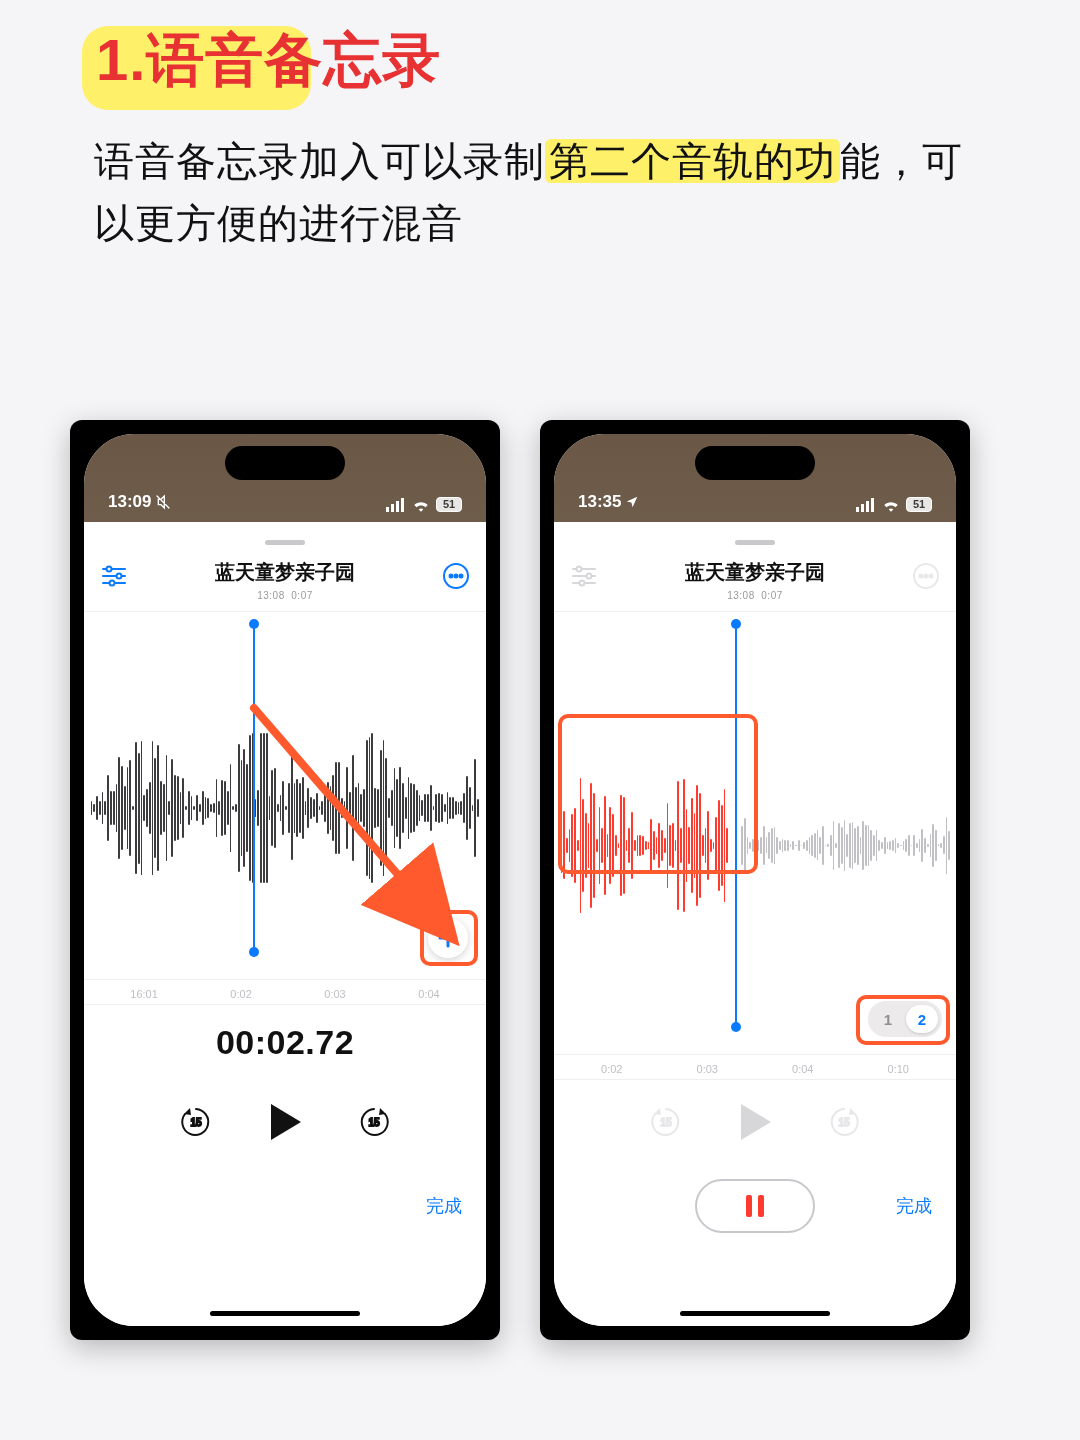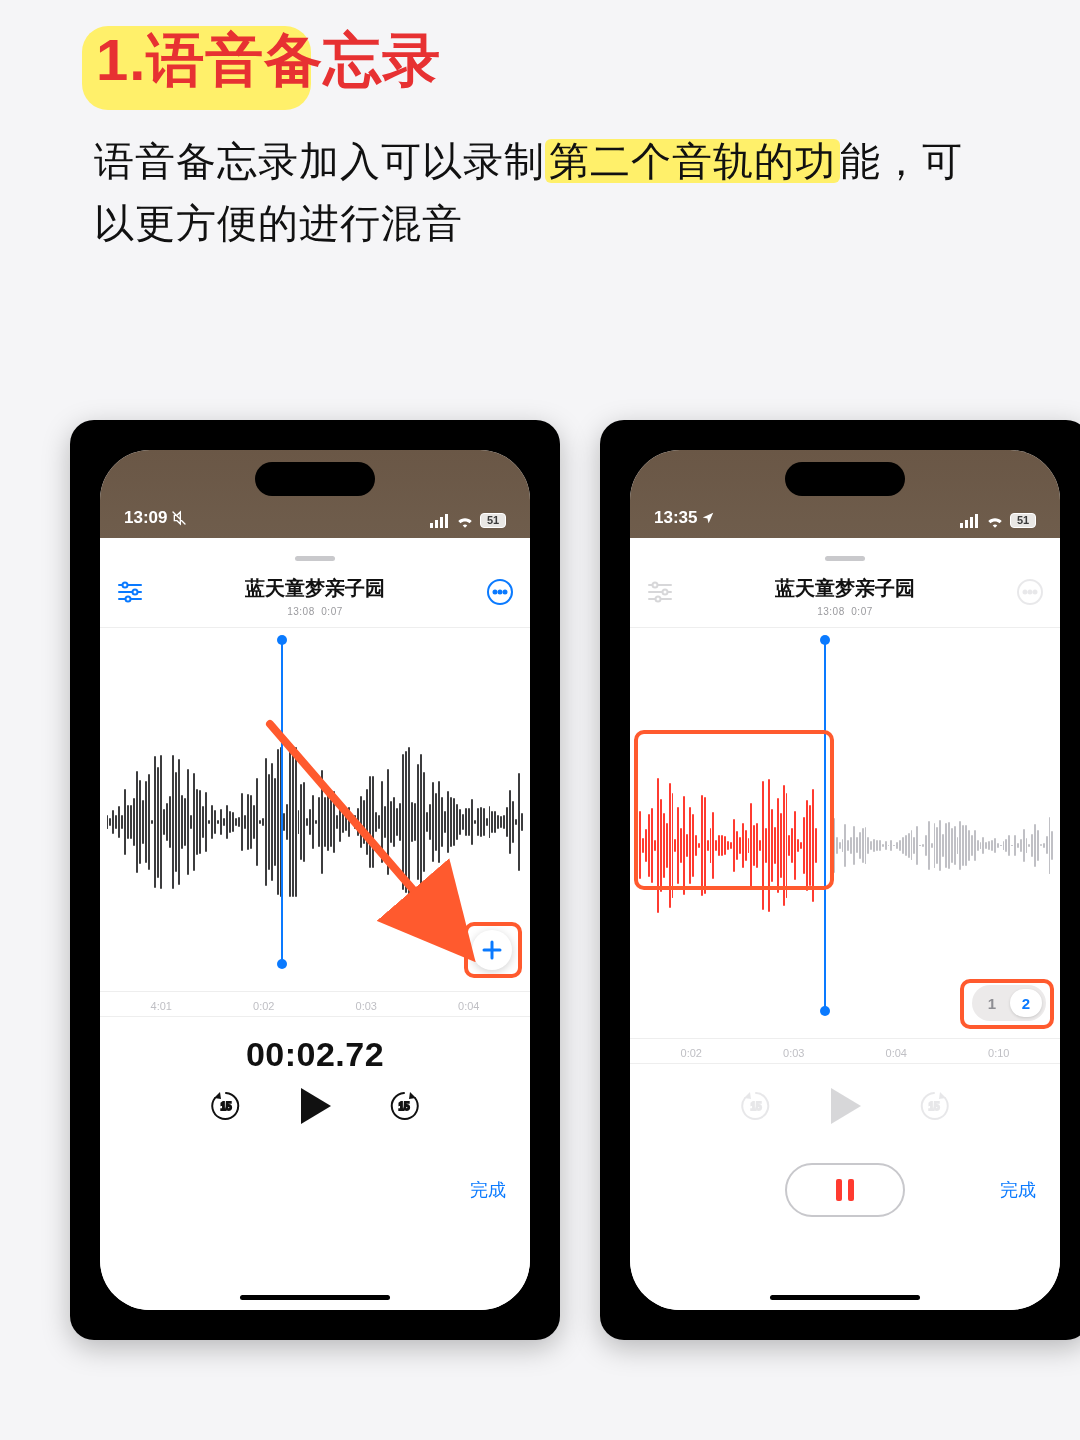--- a/index.html
+++ b/index.html
@@ -48,25 +48,25 @@
 
   
   .phones {
     position: absolute;
     left: 70px;
     top: 420px;
     display: flex;
     gap: 40px;
   }
   .phone {
-    width: 490px;
+    width: 430px;
     height: 920px;
     background: #000;
-    border-radius: 24px;
-    padding: 30px;
+    border-radius: 12px;
+    padding: 14px;
     position: relative;
     box-shadow: 0 8px 28px rgba(0,0,0,.25);
   }
   .phone-inner {
     width: 100%;
     height: 100%;
     background: #fff;
     border-radius: 50px;
     overflow: hidden;
     position: relative;
@@ -228,21 +228,21 @@
     padding:18px 24px 90px 24px;
     text-align:center;
     border-top:1px solid #eee;
     position:relative;
   }
   .big-time {
     font-size:34px;
     font-weight:600;
     color:#111;
     font-variant-numeric:tabular-nums;
-    margin-bottom:8px;
+    margin-bottom:36px;
     letter-spacing:.5px;
   }
   .transport {
     display:flex;
     align-items:center;
     justify-content:center;
     gap:45px;
     margin-bottom:30px;
   }
   .skip-btn {
@@ -507,21 +507,21 @@
               <span style="height: 64.2565px;"></span>
               <span style="height: 42.5034px;"></span>
               <span style="height: 6.01559px;"></span>
               <span style="height: 98.8927px;"></span>
               <span style="height: 17.6267px;"></span>
             </div>
         </div>
         <div class="playhead" style="left:42%;"></div>
 
         <div class="time-ruler">
-          <span>4:01</span>
+          <span>16:01</span>
           <span>0:02</span>
           <span>0:03</span>
           <span>0:04</span>
         </div>
 
         <div class="add-track-btn">
           <svg width="22" height="22" viewBox="0 0 22 22" stroke="#0a7aff" stroke-width="3" stroke-linecap="round">
             <line x1="11" y1="3" x2="11" y2="19"></line>
               <line x1="3" y1="11" x2="19" y2="11"></line>
           </svg>

